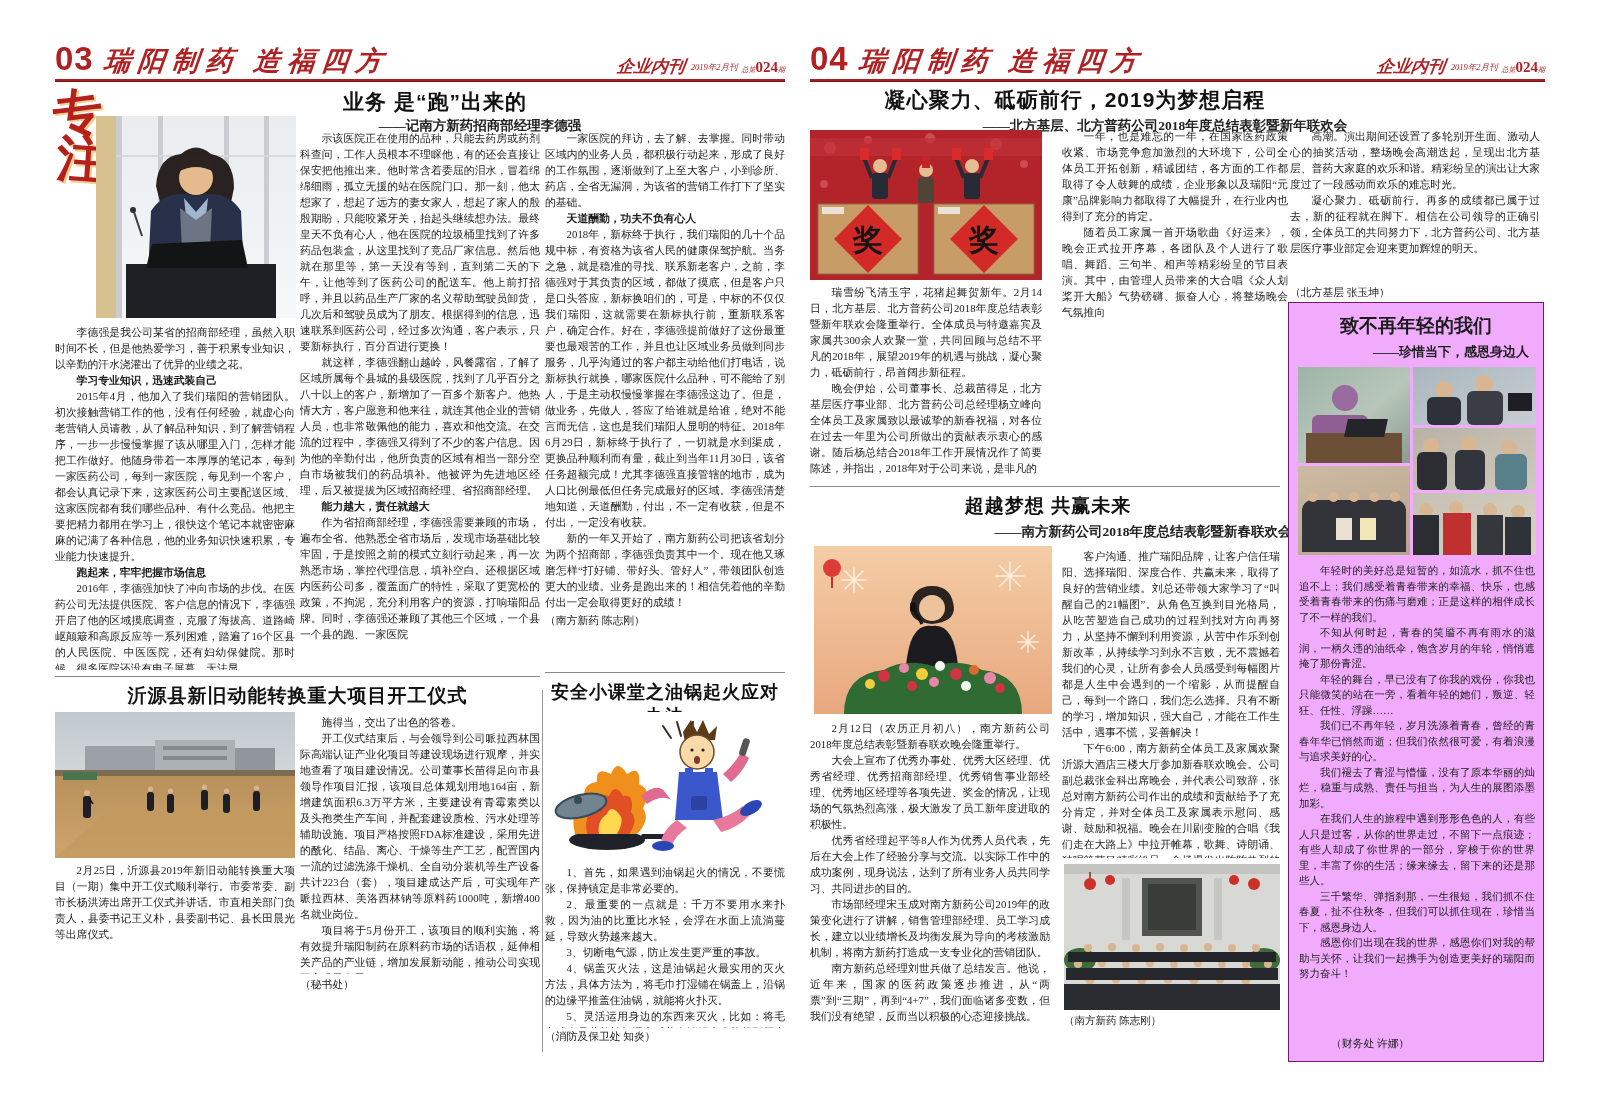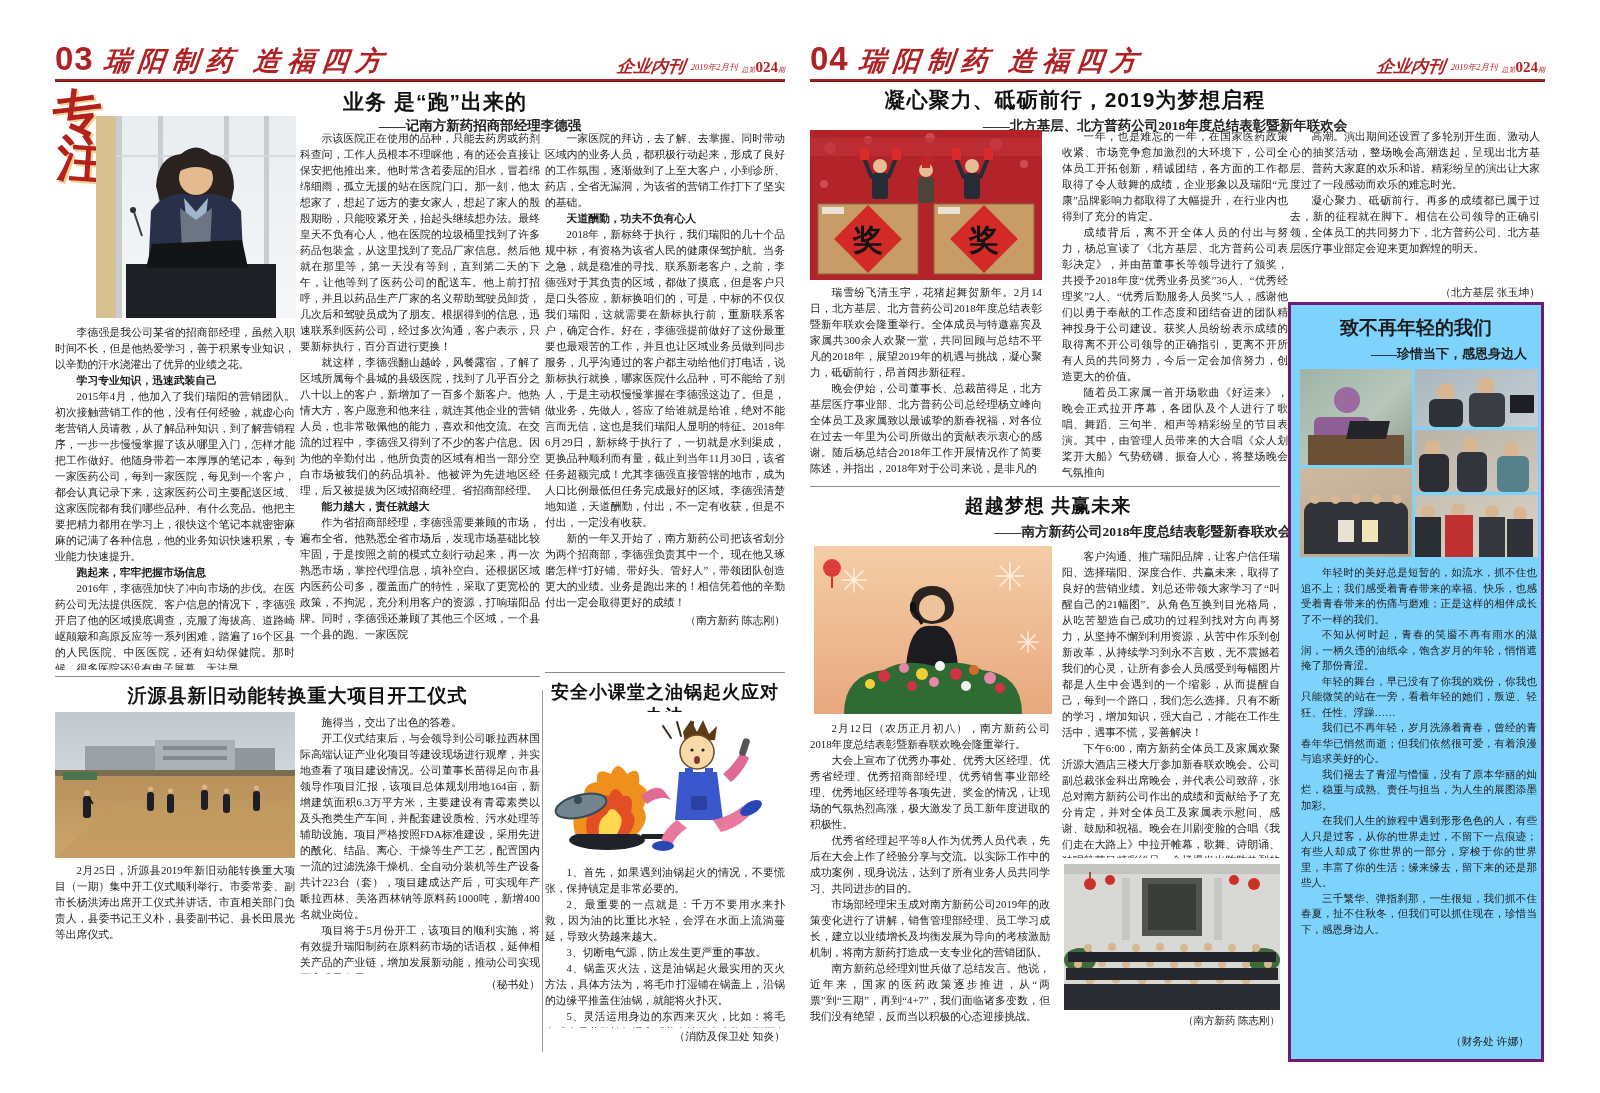--- a/index.html
+++ b/index.html
@@ -22,36 +22,36 @@
 
   
   .h-lead { font-family:"Liberation Sans","DejaVu Sans",sans-serif; font-weight:bold; font-size:21px; color:#111; text-align:center; letter-spacing:1px; }
   .h-sub { font-weight:bold; font-size:13.5px; color:#222; text-align:center; margin-top:5px; }
   .h-art { font-family:"Liberation Sans","DejaVu Sans",sans-serif; font-weight:bold; font-size:19px; color:#111; text-align:center; letter-spacing:1px; }
 
   
   .flow { font-size:10.8px; line-height:16px; overflow:hidden; text-align:justify; }
   .para { text-indent:2em; text-align:justify; }
   .subhead { text-indent:2em; font-weight:bold; font-family:"Liberation Sans","DejaVu Sans",sans-serif; }
-  .byline { font-size:10.8px; text-align:right; color:#222; }
+  .byline { font-size:10.8px; color:#222; }
 
   .hrule { position:absolute; height:1px; background:#8a8a8a; }
   .vrule { position:absolute; width:1px; background:#9a9a9a; }
 
   
   .callig { display:flex; flex-direction:column; align-items:center; }
   .callig span { font-size:50px; line-height:0.92; font-weight:bold; color:#b5201c; text-shadow:2px 2px 0 rgba(224,170,50,0.55); }
   .callig span:nth-child(1){ transform:rotate(-7deg); }
   .callig span:nth-child(2){ transform:rotate(4deg) translateX(4px); }
 
   .photo { position:absolute; overflow:hidden; background:#ddd; }
   .photo svg { display:block; width:100%; height:100%; }
 
   
-  .ybox { position:absolute; border:3px solid #701a75; background:#7dd3fc; }
+  .ybox { position:absolute; border:1px solid #701a75; background:#f0abfc; }
   .ybox .yh { font-family:"Liberation Sans","DejaVu Sans",sans-serif; font-weight:bold; font-size:19px; text-align:center; }
   .ybox .ys { font-weight:bold; font-size:13px; text-align:right; padding-right:14px; margin-top:4px; }
   .collage { position:absolute; display:flex; gap:3px; }
   .collage .ccol { display:flex; flex-direction:column; gap:3px; }
   .cph { overflow:hidden; }
   .yflow { font-size:10.5px; line-height:15.5px; }
   .cap { font-size:10.5px; }
 </style>
 </head>
 <body>
@@ -284,21 +284,20 @@
         </g>
       </svg>
     </div>
 
     <div class="abs flow" style="left:10px; top:284px; width:232px; height:196px;">
         <p class="para">瑞雪纷飞清玉宇，花猪起舞贺新年。2月14日，北方基层、北方普药公司2018年度总结表彰暨新年联欢会隆重举行。全体成员与特邀嘉宾及家属共300余人欢聚一堂，共同回顾与总结不平凡的2018年，展望2019年的机遇与挑战，凝心聚力，砥砺前行，昂首阔步新征程。</p>
         <p class="para">晚会伊始，公司董事长、总裁苗得足，北方基层医疗事业部、北方普药公司总经理杨立峰向全体员工及家属致以最诚挚的新春祝福，对各位在过去一年里为公司所做出的贡献表示衷心的感谢。随后杨总结合2018年工作开展情况作了简要陈述，并指出，2018年对于公司来说，是非凡的</p>
       </div>
     <div class="abs flow" style="left:262px; top:128px; width:226px; height:352px;">
         <p class="para">一年，也是难忘的一年，在国家医药政策收紧、市场竞争愈加激烈的大环境下，公司全体员工开拓创新，精诚团结，各方面的工作都取得了令人鼓舞的成绩，企业形象以及瑞阳“元康”品牌影响力都取得了大幅提升，在行业内也得到了充分的肯定。</p>
-        <p class="para">成绩背后，离不开全体人员的付出与努力，杨总宣读了《北方基层、北方普药公司表彰决定》，并由苗董事长等领导进行了颁奖，共授予2018年度“优秀业务员奖”36人、“优秀经理奖”2人、“优秀后勤服务人员奖”5人，感谢他们以勇于奉献的工作态度和团结奋进的团队精神投身于公司建设。获奖人员纷纷表示成绩的取得离不开公司领导的正确指引，更离不开所有人员的共同努力，今后一定会加倍努力，创造更大的价值。</p>
         <p class="para">随着员工家属一首开场歌曲《好运来》，晚会正式拉开序幕，各团队及个人进行了歌唱、舞蹈、三句半、相声等精彩纷呈的节目表演。其中，由管理人员带来的大合唱《众人划桨开大船》气势磅礴、振奋人心，将整场晚会气氛推向</p>
       </div>
     <div class="abs flow" style="left:490px; top:128px; width:250px; height:156px;">
         <p class="para">高潮。演出期间还设置了多轮别开生面、激动人心的抽奖活动，整场晚会高潮迭起，呈现出北方基层、普药大家庭的欢乐和谐。精彩纷呈的演出让大家度过了一段感动而欢乐的难忘时光。</p>
         <p class="para">凝心聚力、砥砺前行。再多的成绩都已属于过去，新的征程就在脚下。相信在公司领导的正确引领，全体员工的共同努力下，北方普药公司、北方基层医疗事业部定会迎来更加辉煌的明天。</p>
       </div>
     <div class="abs byline" style="left:490px; top:286px; width:250px;">（北方基层 张玉坤）</div>
 
     <div class="hrule" style="left:10px; top:486px; width:470px;"></div>
     <div class="abs h-art" style="left:13px; top:493px; width:470px;">超越梦想  共赢未来</div>
@@ -465,17 +464,18 @@
         </div>
       </div>
       <div class="abs flow yflow" style="left:10px; top:260px; width:236px; height:462px;">
           <p class="para">年轻时的美好总是短暂的，如流水，抓不住也追不上；我们感受着青春带来的幸福、快乐，也感受着青春带来的伤痛与磨难；正是这样的相伴成长了不一样的我们。</p>
           <p class="para">不知从何时起，青春的笑靥不再有雨水的滋润，一柄久违的油纸伞，饱含岁月的年轮，悄悄遮掩了那份青涩。</p>
           <p class="para">年轻的舞台，早已没有了你我的戏份，你我也只能微笑的站在一旁，看着年轻的她们，叛逆、轻狂、任性、浮躁……</p>
           <p class="para">我们已不再年轻，岁月洗涤着青春，曾经的青春年华已悄然而逝；但我们依然很可爱，有着浪漫与追求美好的心。</p>
           <p class="para">我们褪去了青涩与懵懂，没有了原本华丽的灿烂，稳重与成熟、责任与担当，为人生的展图添墨加彩。</p>
           <p class="para">在我们人生的旅程中遇到形形色色的人，有些人只是过客，从你的世界走过，不留下一点痕迹；有些人却成了你世界的一部分，穿梭于你的世界里，丰富了你的生活；缘来缘去，留下来的还是那些人。</p>
           <p class="para">三千繁华、弹指刹那，一生很短，我们抓不住春夏，扯不住秋冬，但我们可以抓住现在，珍惜当下，感恩身边人。</p>
+          <p class="para">感恩你们出现在我的世界，感恩你们对我的帮助与关怀，让我们一起携手为创造更美好的瑞阳而努力奋斗！</p>
         </div>
       <div class="abs byline" style="right:12px; bottom:10px; width:200px;">（财务处 许娜）</div>
     </div>
   </section>
 </div>
 
 </body></html>

